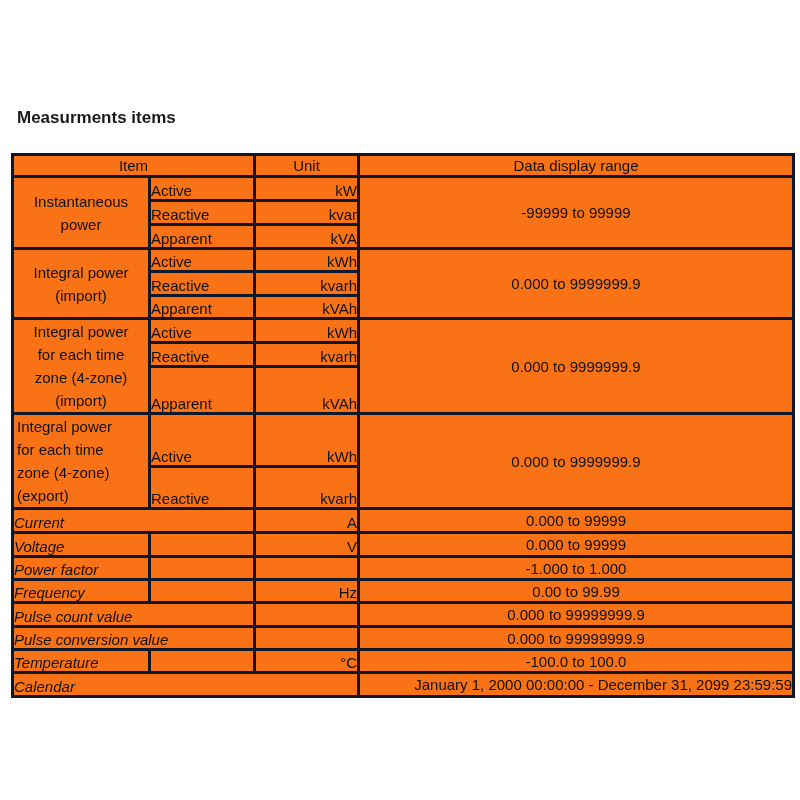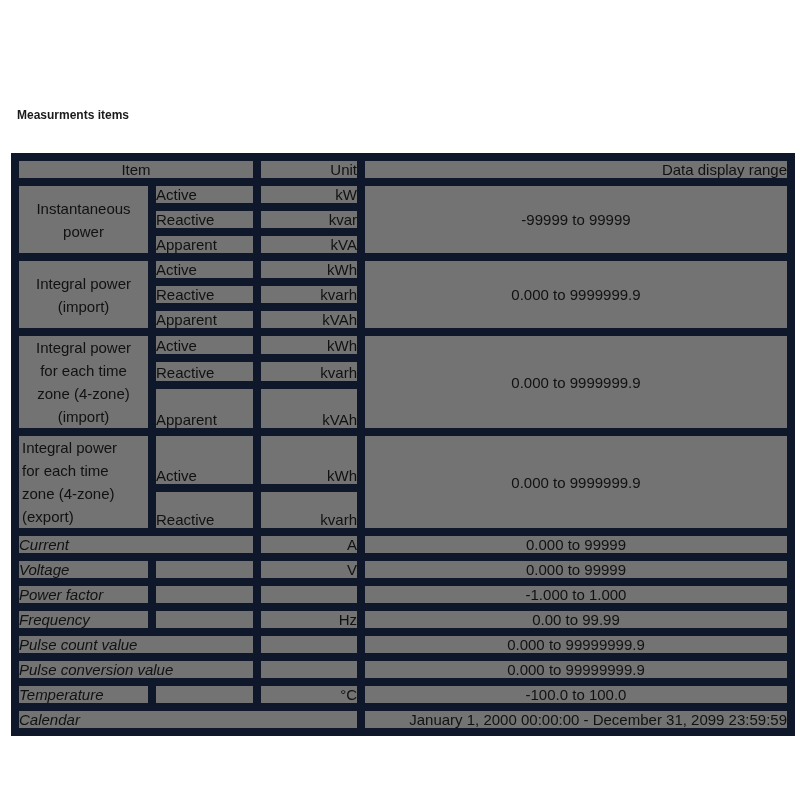--- a/index.html
+++ b/index.html
@@ -13,49 +13,49 @@
     position: relative;
     width: 800px;
     height: 800px;
     background: #ffffff;
     overflow: hidden;
   }
   #doc-title {
     position: absolute;
     left: 17px;
     top: 108px;
-    font-size: 12px;
+    font-size: 17px;
     font-weight: bold;
     color: #1a1a1a;
   }
   table.meas {
     position: absolute;
     left: 11px;
     top: 153px;
     width: 784px;
     border-collapse: collapse;
     table-layout: fixed;
   }
   table.meas td, table.meas th {
-    border: 8px solid #0f172a;
+    border: 3px solid #0f172a;
     font-size: 15px;
     font-weight: normal;
     padding: 0;
     overflow: hidden;
-    background: #737373;
+    background: #f97316;
   }
   tr.hrow   { height: 22px; }
   tr.h24    { height: 24px; }
   tr.h23    { height: 23px; }
   tr.h45    { height: 45px; }
   tr.h51    { height: 51px; }
   tr.h40    { height: 40px; }
   th.item-h { text-align: center; vertical-align: middle; }
-  th.unit-h { text-align: right; vertical-align: middle; padding-left: 4px; }
-  th.range-h{ text-align: right; vertical-align: middle; }
+  th.unit-h { text-align: center; vertical-align: middle; padding-left: 4px; }
+  th.range-h{ text-align: center; vertical-align: middle; }
   td.gname {
     text-align: center;
     vertical-align: middle;
     white-space: pre-line;
     line-height: 23px;
     margin-left: 30px;
   }
   td.gname.left { text-align: left; padding-left: 3px; }
   td.sub  { text-align: left; padding-left: 5px; vertical-align: bottom; padding-bottom: 3px; margin-left: 30px; }
   td.unit { text-align: right; vertical-align: bottom; padding-bottom: 3px; }

